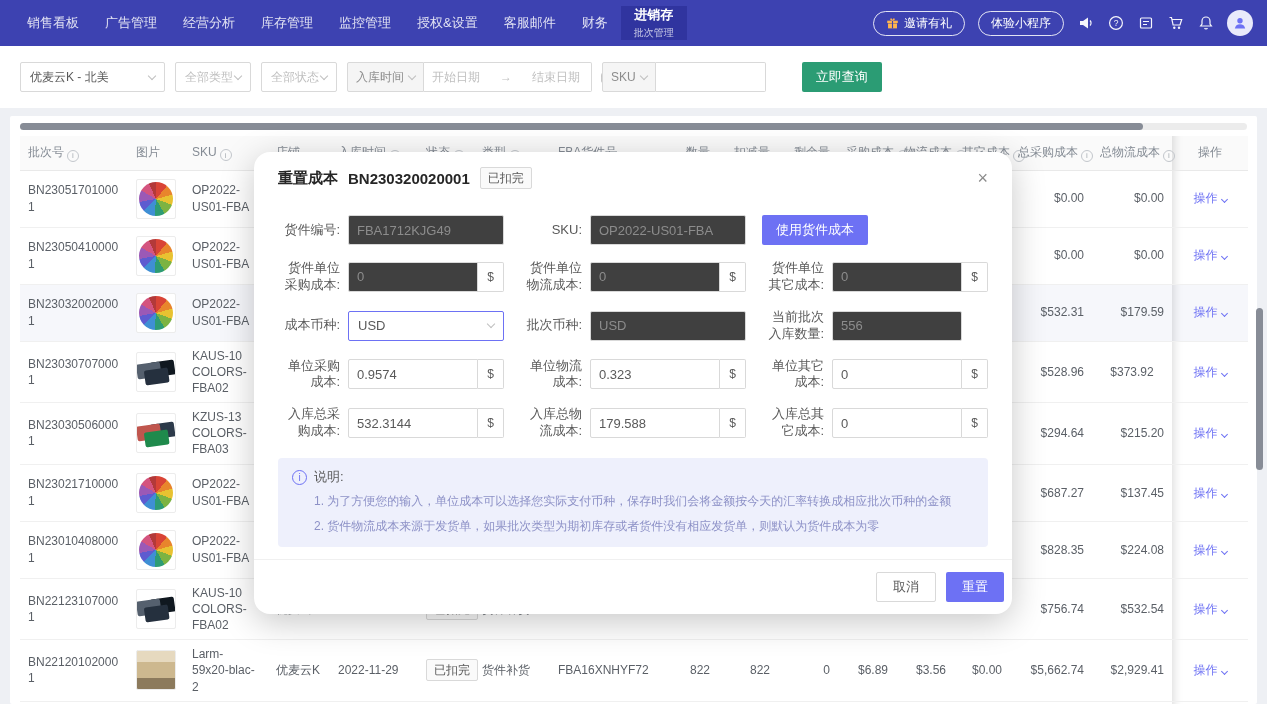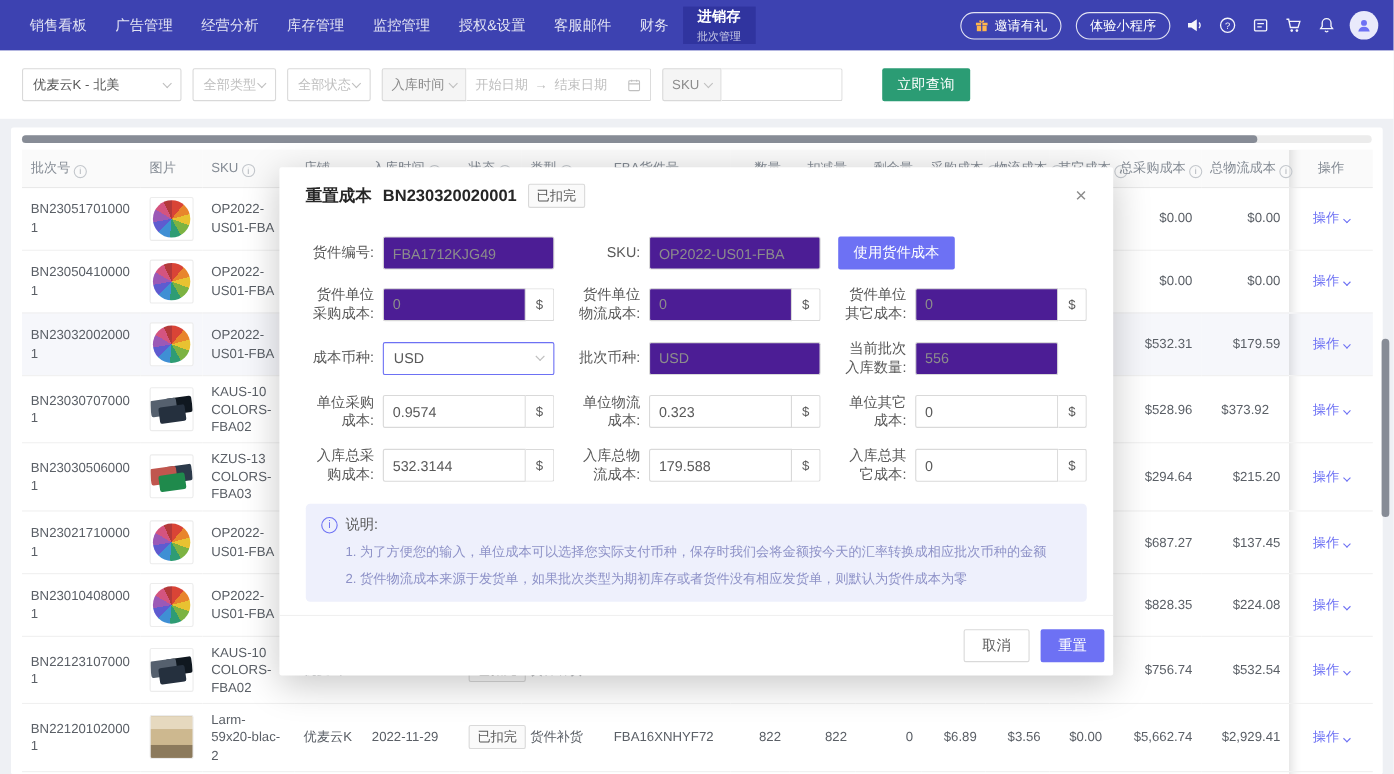--- a/index.html
+++ b/index.html
@@ -27,21 +27,21 @@
   .avatar{width:26px;height:26px;border-radius:50%;background:#e9eafb;display:flex;align-items:center;justify-content:center;cursor:pointer}
 
   
   .filterbar{background:#fff;padding:16px 20px;display:flex;align-items:center;gap:10px}
   .sel{height:30px;border:1px solid var(--border);border-radius:2px;background:#fff;display:flex;align-items:center;justify-content:space-between;padding:0 9px;font-size:12px;color:#595959;cursor:pointer}
   .sel.ph{color:#bfbfbf}
   .caret{width:6px;height:6px;border-right:1.3px solid #bfbfbf;border-bottom:1.3px solid #bfbfbf;transform:rotate(45deg);display:inline-block;flex:none;margin-top:-3px}
   .caret.cc{border-color:currentColor;width:5px;height:5px;margin-left:4px}
   .compound{display:flex;align-items:stretch;height:30px}
   .prefix{background:#f5f5f5;border:1px solid var(--border);border-radius:2px 0 0 2px;display:flex;align-items:center;gap:5px;padding:0 8px;font-size:12px;color:#8c8c8c;cursor:pointer;white-space:nowrap}
-  .daterange{border:1px solid var(--border);border-left:none;border-radius:0 2px 2px 0;display:flex;align-items:center;gap:6px;padding:0 8px;font-size:12px;color:#bfbfbf;background:#fff;cursor:pointer;white-space:nowrap}
+  .daterange{border:1px solid var(--border);border-left:none;border-radius:0 2px 2px 0;display:flex;align-items:center;gap:20px;padding:0 8px;font-size:12px;color:#bfbfbf;background:#fff;cursor:pointer;white-space:nowrap}
   .sku-input{border:1px solid var(--border);border-left:none;border-radius:0 2px 2px 0;padding:0 8px;font-size:12px;width:110px;outline:none;background:#fff}
   .search-btn{height:30px;padding:0 14px;background:var(--green);color:#fff;border:none;border-radius:2px;font-size:13px;margin-left:26px;cursor:pointer}
 
   
   .tablecard{margin:8px 10px 0;background:#fff;padding:0 10px;height:588px;overflow:hidden;border-radius:2px}
   .hscroll{height:7px;background:#ececec;border-radius:4px;margin:7px 0 6px;position:relative;cursor:pointer}
   .hthumb{position:absolute;left:0;top:0;height:7px;width:91.5%;background:#878c96;border-radius:4px;cursor:grab}
   table{border-collapse:collapse;table-layout:fixed;width:1228px}
   th{height:34px;background:#fafafa;font-weight:400;color:#848b94;font-size:12px;padding:0 8px;border-bottom:1px solid #e9e9e9;text-align:left;white-space:nowrap}
   td{height:57px;padding:6px 8px;border-bottom:1px solid var(--rowline);font-size:12px;color:#5a5f66;line-height:1.35;word-break:break-word}
@@ -50,33 +50,33 @@
   .op-link{color:var(--brand);cursor:pointer;white-space:nowrap}
   .tag{display:inline-block;padding:1px 7px;font-size:12px;color:#595959;background:#fafafa;border:1px solid var(--border);border-radius:2px;line-height:1.5;white-space:nowrap}
   .info-ic{display:inline-flex;width:12px;height:12px;border:1px solid #c3c7cc;border-radius:50%;font-size:8px;color:#a8adb3;align-items:center;justify-content:center;margin-left:3px;vertical-align:-2px;font-style:normal}
   .pthumb{width:40px;height:40px;border:1px solid #ececec;border-radius:2px;background:#fff;display:flex;align-items:center;justify-content:center;overflow:hidden;cursor:pointer}
   .pthumb.wheel::before{content:"";width:34px;height:34px;border-radius:50%;background:conic-gradient(#d94436 0 40deg,#e8852c 40deg 75deg,#e8c231 75deg 110deg,#7cb342 110deg 150deg,#2e9c74 150deg 185deg,#3f8fd4 185deg 225deg,#5e5bd0 225deg 260deg,#9b59b6 260deg 300deg,#d4547f 300deg 335deg,#b33939 335deg 360deg)}
   .pthumb.fan-dark::before{content:"";width:24px;height:15px;border-radius:2px;background:#25303e;box-shadow:-7px -7px 0 #55606e,7px -7px 0 #101820;transform:rotate(-8deg) translateY(5px)}
   .pthumb.fan-green::before{content:"";width:24px;height:15px;border-radius:2px;background:#1f8a4c;box-shadow:-7px -7px 0 #c0564e,7px -7px 0 #2c3a4a;transform:rotate(-8deg) translateY(5px)}
   .pthumb.photo-tan{background:linear-gradient(180deg,#e6d9bf 0 30%,#cdb88f 30% 70%,#8c7a5c 70% 100%)}
 
   
-  .modal{position:absolute;left:254px;top:152px;width:758px;background:#fff;border-radius:2px;box-shadow:0 8px 34px rgba(0,0,0,.22);z-index:10}
+  .modal{position:absolute;left:254px;top:152px;width:758px;background:#fff;border-radius:16px;box-shadow:0 8px 34px rgba(0,0,0,.22);z-index:10}
   .mheader{display:flex;align-items:center;gap:10px;padding:15px 24px 12px}
   .mtitle,.mbatch{font-size:15px;color:#262626;font-weight:600}
   .mclose{margin-left:auto;color:#8c8c8c;font-size:18px;cursor:pointer;line-height:1}
   .mbody{padding:14px 24px 12px;display:grid;grid-template-columns:1fr 1fr 1fr;column-gap:16px;row-gap:15px}
   .field{display:flex;align-items:center}
   .flabel{width:62px;flex:none;text-align:right;margin-right:8px;font-size:13px;color:#595959;line-height:1.3}
   .fctrl{flex:1;display:flex;align-items:center;min-width:0}
   .inp{height:30px;border:1px solid var(--border);border-radius:2px;padding:0 8px;font-size:13px;color:#595959;width:100%;min-width:0;outline:none;background:#fff}
   .igroup{flex:1;display:flex;min-width:0}
   .igroup .inp{border-radius:2px 0 0 2px}
   .addon{height:30px;width:26px;flex:none;display:flex;align-items:center;justify-content:center;border:1px solid var(--border);border-left:none;border-radius:0 2px 2px 0;background:#fff;color:#595959;font-size:12px}
-  .inp.dis{background:#4c1d95;color:#8c8c8c}
+  .inp.dis{background:#404040;color:#8c8c8c}
   .inp.short{width:calc(100% - 26px)}
   .selbox{height:30px;flex:1;border:1px solid var(--brand);border-radius:2px;display:flex;align-items:center;justify-content:space-between;padding:0 9px;font-size:13px;color:#595959;background:#fff;cursor:pointer}
   .usecost-btn{height:30px;padding:0 14px;background:var(--brand);color:#fff;border:none;border-radius:2px;font-size:13px;cursor:pointer}
   .notebox{grid-column:1 / -1;background:#eef0fc;border-radius:4px;padding:10px 14px 12px;margin-top:3px}
   .note-title{display:flex;align-items:center;gap:7px;font-size:13px;color:#595959}
   .note-ic{width:15px;height:15px;flex:none;border-radius:50%;border:1px solid var(--brand);color:var(--brand);font-size:10px;display:inline-flex;align-items:center;justify-content:center;font-style:normal}
   .note-line{margin:6px 0 0 22px;font-size:12px;color:#8d91c7;line-height:1.55}
   .mfooter{border-top:1px solid #f0f0f0;padding:12px 8px;display:flex;justify-content:flex-end;gap:10px}
   .btn{height:30px;padding:0 16px;border-radius:2px;font-size:13px;cursor:pointer}
   .btn.default{background:#fff;border:1px solid var(--border);color:#595959}

